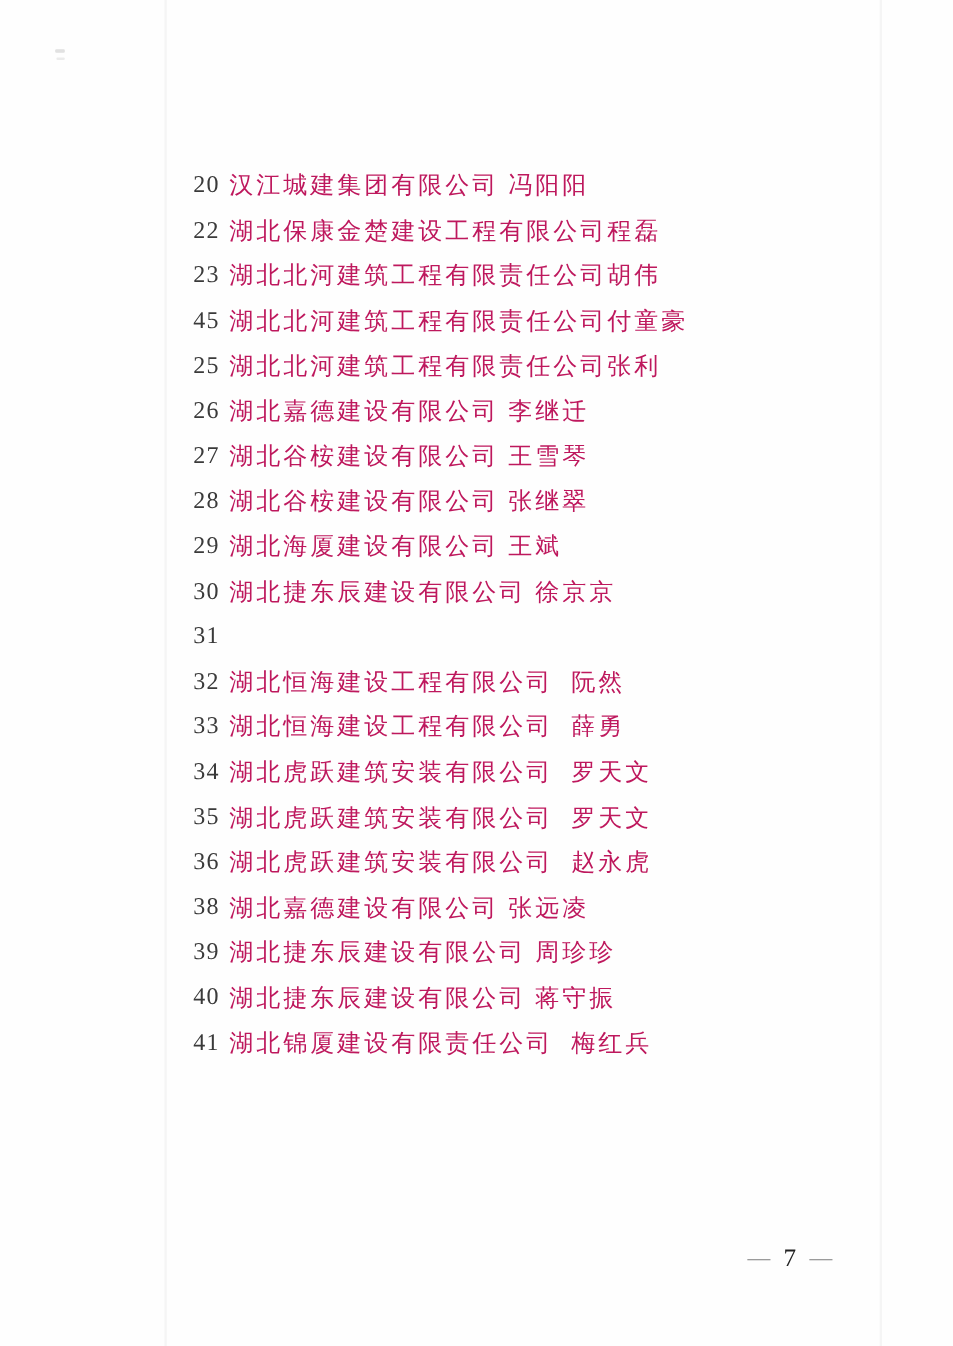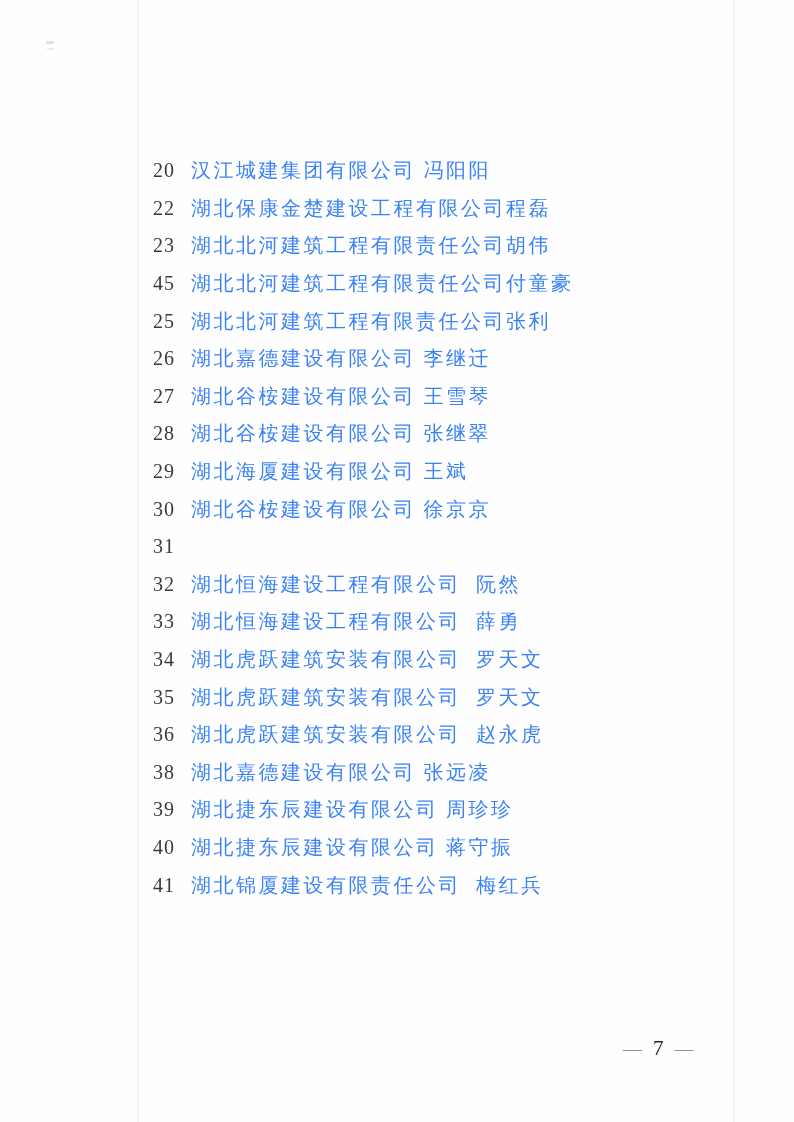--- a/index.html
+++ b/index.html
@@ -35,42 +35,43 @@
     position: absolute;
     background: #c9c9c9;
     border-radius: 1px;
   }
   .speck.s1 { left: 46px; top: 41px; width: 8px; height: 3px; opacity: 0.55; }
   .speck.s2 { left: 47px; top: 48px; width: 7px; height: 2px; opacity: 0.35; }
 
   .list {
     position: absolute;
     left: 153px;
-    top: 152px;
+    top: 136px;
     width: 520px;
+    text-align: center;
   }
   .row {
     height: 37.6px;
     display: flex;
     align-items: center;
     color: #333333;
   }
   .num {
     width: 38px;
     flex: 0 0 38px;
     font-size: 20px;
     letter-spacing: 1px;
     color: #3a3a3a;
     font-family: "Liberation Serif", "DejaVu Serif", serif;
   }
   .txt {
     font-size: 20px;
     letter-spacing: 2.5px;
     white-space: pre;
-    color: #3b82f6;
+    color: #be185d;
   }
 
   .pageno {
     position: absolute;
     left: 623px;
     top: 1036px;
     font-size: 19px;
     display: flex;
     align-items: center;
     color: #2c2c2c;
@@ -127,21 +128,21 @@
     <div class="row">
       <span class="num">28</span>
       <span class="txt">湖北谷桉建设有限公司 张继翠</span>
     </div>
     <div class="row">
       <span class="num">29</span>
       <span class="txt">湖北海厦建设有限公司 王斌</span>
     </div>
     <div class="row">
       <span class="num">30</span>
-      <span class="txt">湖北谷桉建设有限公司 徐京京</span>
+      <span class="txt">湖北捷东辰建设有限公司 徐京京</span>
     </div>
     <div class="row">
       <span class="num">31</span>
     </div>
     <div class="row">
       <span class="num">32</span>
       <span class="txt">湖北恒海建设工程有限公司  阮然</span>
     </div>
     <div class="row">
       <span class="num">33</span>

